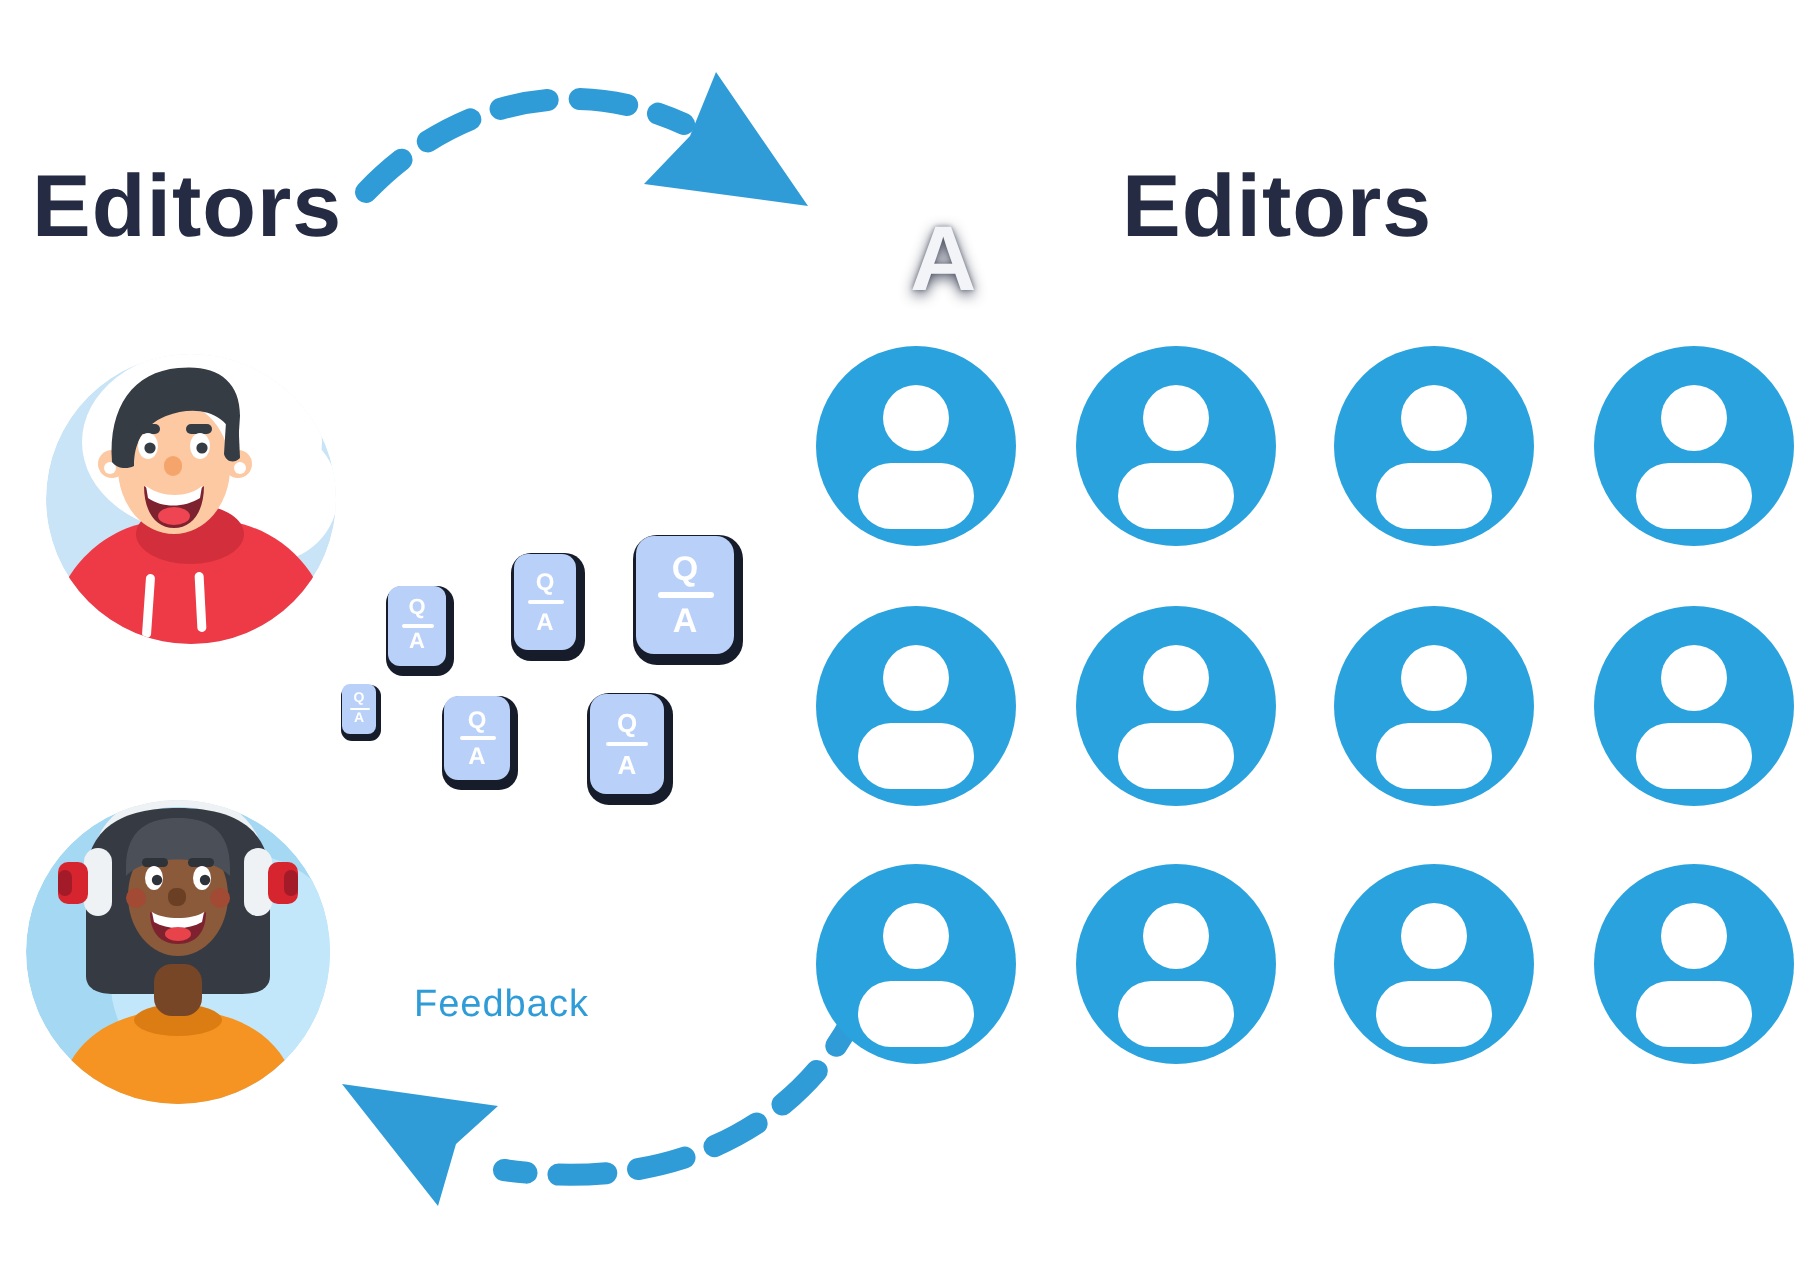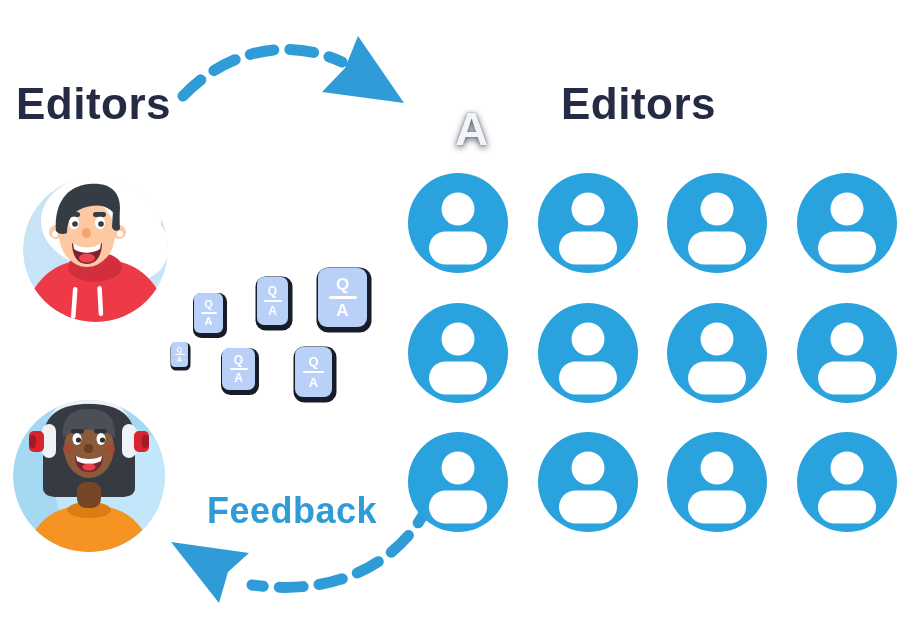--- a/index.html
+++ b/index.html
@@ -17,21 +17,21 @@
     line-height:1;
     letter-spacing:.5px;
     color:var(--title_text,#242b42);
     white-space:nowrap;
   }
   .editors-title{left:16px;top:82px;}
   .studiers-title{left:561px;top:82px;}
 
   .feedback-label{
     position:absolute;left:207px;top:493px;
-    font-weight:700;font-size:36px;line-height:1;letter-spacing:.5px;
+    font-weight:400;font-size:19px;line-height:1;letter-spacing:.5px;
     color:var(--feedback_text,#2f9cd8);
   }
 
   .answer-letter{
     position:absolute;left:455px;top:106px;
     font-weight:700;font-size:46px;line-height:1;
     color:var(--answer_letter,#f2f4f7);
     text-shadow:0 2px 7px rgba(31,38,60,.8), 0 0 2px rgba(31,38,60,.45);
   }
 

